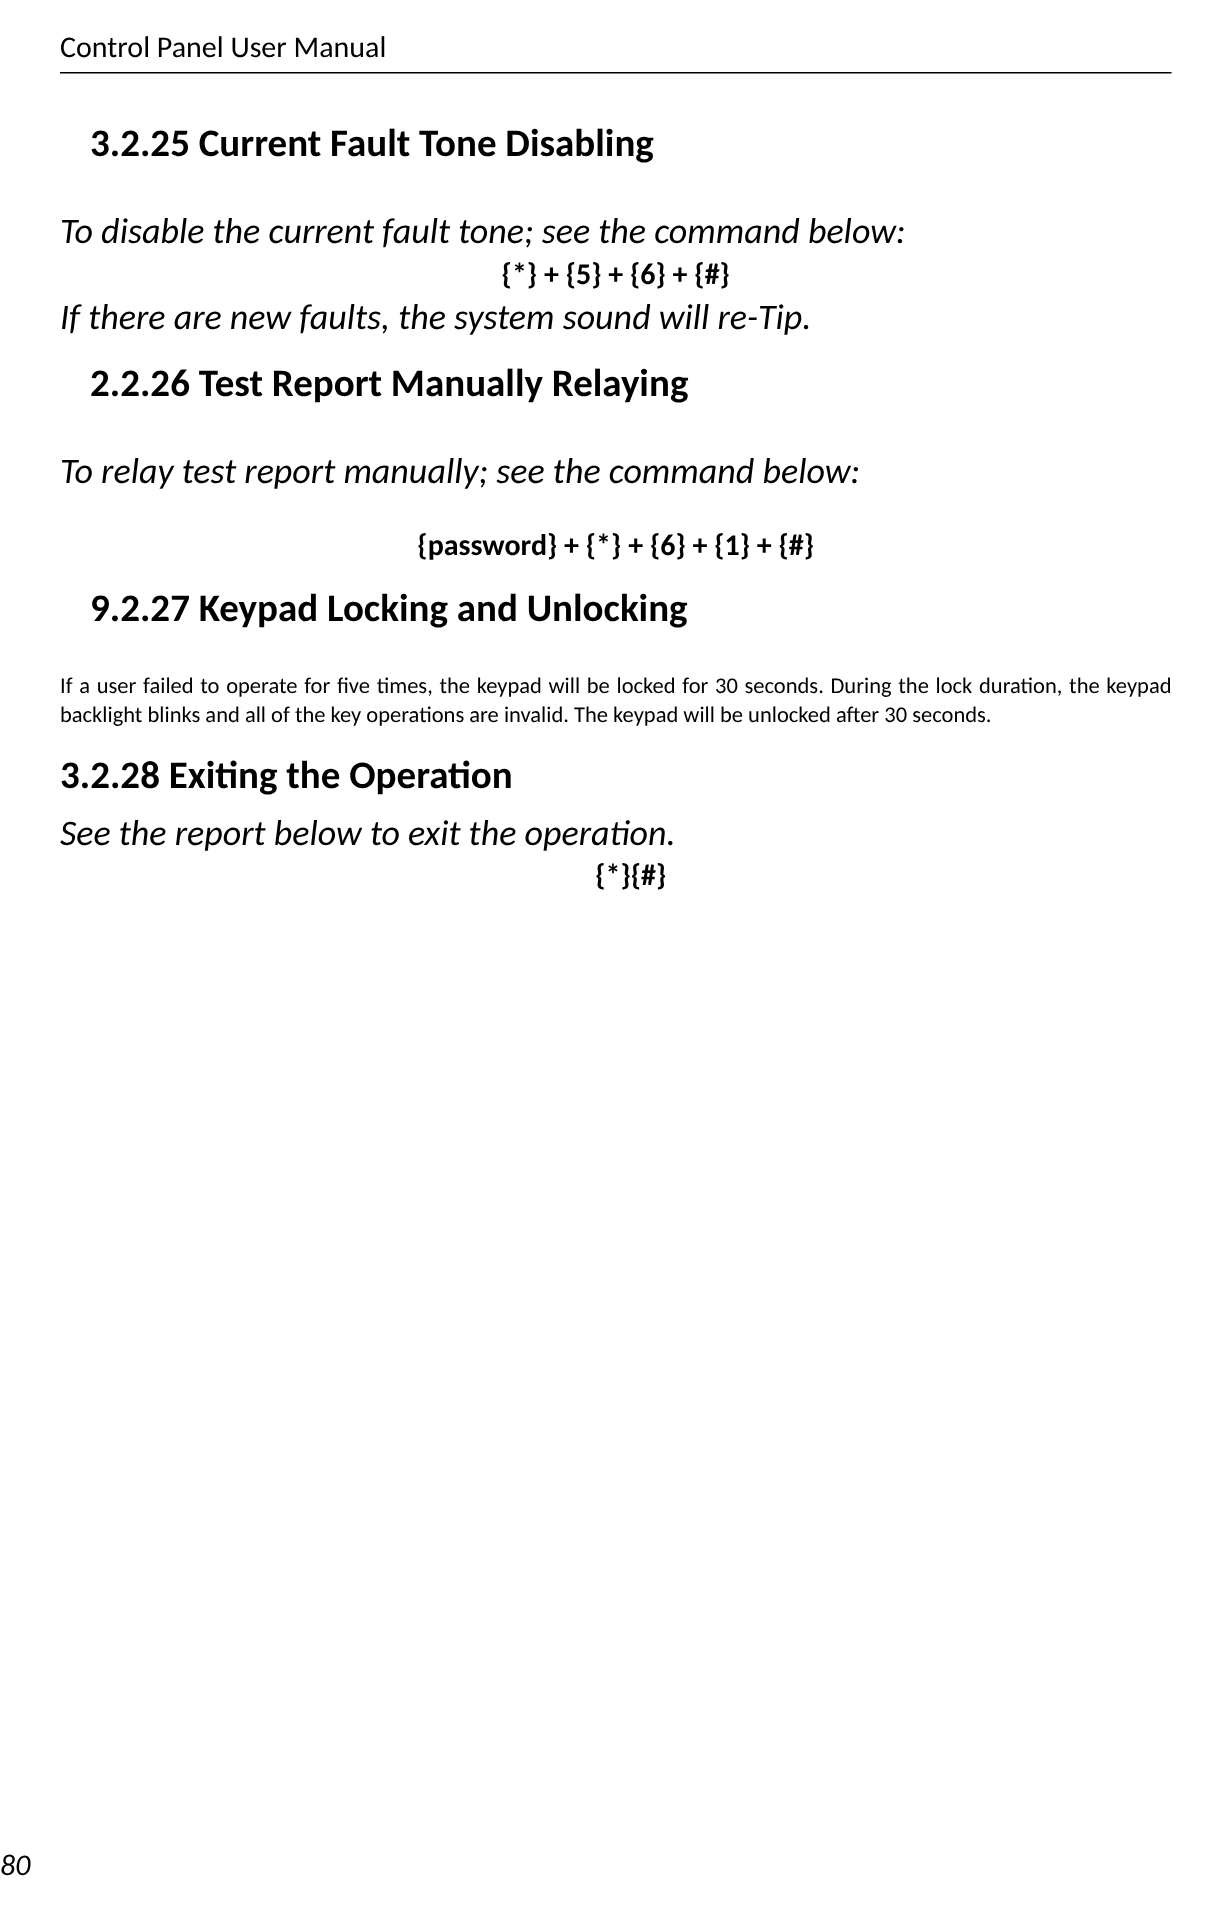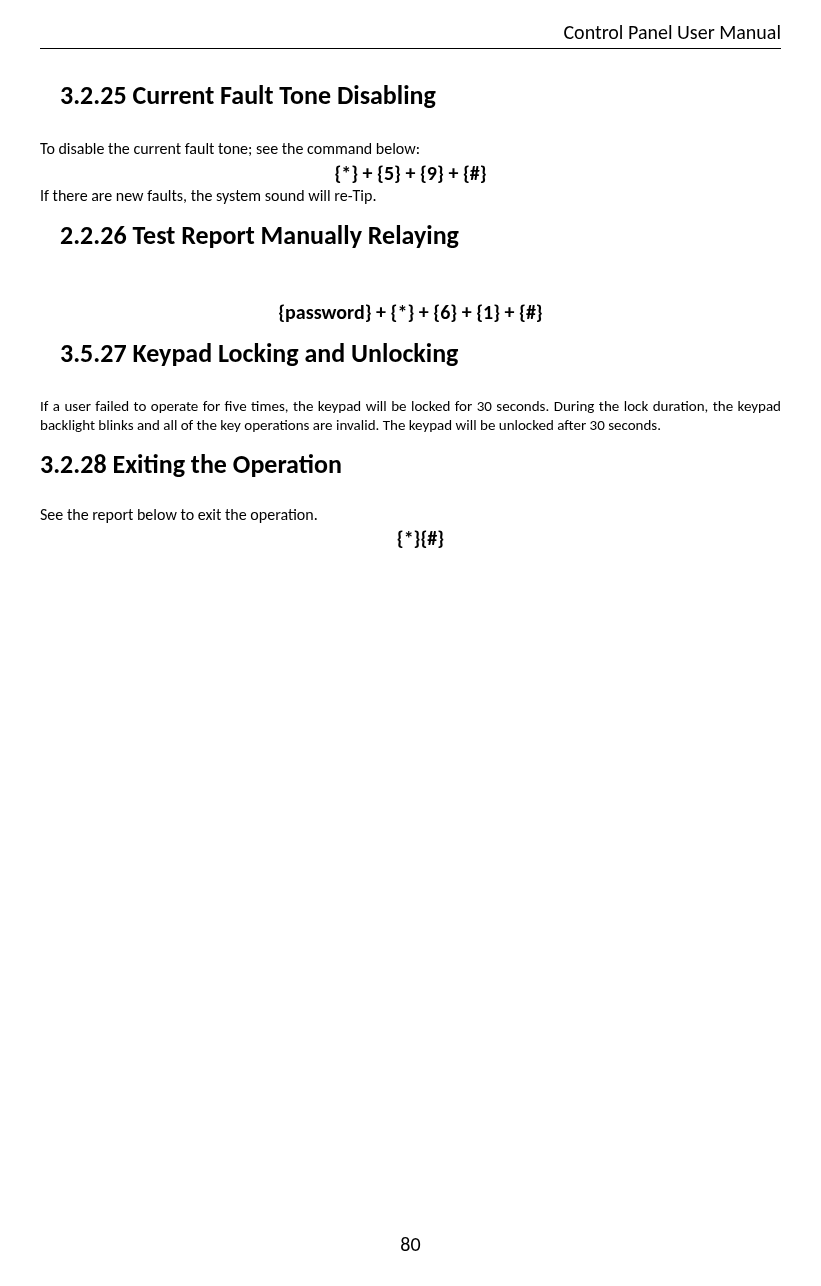--- a/index.html
+++ b/index.html
@@ -14,44 +14,45 @@
       height: 1286px;
       position: relative;
       color: #000000;
     }
     .page {
       padding: 20px 40px 40px 40px;
       height: 100%;
       position: relative;
     }
     .header-title {
-      text-align: right;
+      text-align: left;
       font-size: 20px;
       font-weight: normal;
       padding-bottom: 4px;
       border-bottom: 1px solid #000000;
       margin-bottom: 30px;
     }
     .section-heading {
       font-size: 26px;
       font-weight: bold;
       margin-bottom: 28px;
       margin-top: 0;
       margin-left: 20px;
     }
     .section-heading-tight {
       font-size: 26px;
       font-weight: bold;
-      margin-bottom: 25px;
+      margin-bottom: 8px;
       margin-top: 12px;
     }
     .body-text {
-      font-size: 16px;
+      font-size: 24px;
       line-height: 1.3;
       margin-bottom: 0;
+      font-style: italic;
     }
     .body-text-justify {
       font-size: 15px;
       line-height: 1.3;
       text-align: justify;
       margin-bottom: 0;
     }
     .command-center {
       font-size: 20px;
       font-weight: bold;
@@ -69,46 +70,47 @@
       margin-bottom: 12px;
     }
     .spacer-small {
       height: 20px;
     }
     .page-number {
       position: absolute;
       bottom: 30px;
       left: 0;
       right: 0;
-      text-align: center;
       font-size: 20px;
+      font-style: italic;
     }
   </style>
 </head>
 <body>
 
 <div class="page">
 
   <div class="header-title">Control Panel User Manual</div>
 
   <div class="section-block">
     <h2 class="section-heading">3.2.25 Current Fault Tone Disabling</h2>
     <p class="body-text">To disable the current fault tone; see the command below:</p>
-    <p class="command-center">{*} + {5} + {9} + {#}</p>
+    <p class="command-center">{*} + {5} + {6} + {#}</p>
     <p class="body-text">If there are new faults, the system sound will re-Tip.</p>
   </div>
 
   <div class="section-block">
     <h2 class="section-heading">2.2.26 Test Report Manually Relaying</h2>
+    <p class="body-text">To relay test report manually; see the command below:</p>
     <div class="spacer-small"></div>
     <p class="command-center">{password}    + {*} + {6} + {1} + {#}</p>
   </div>
 
   <div class="section-block">
-    <h2 class="section-heading">3.5.27 Keypad Locking and Unlocking</h2>
+    <h2 class="section-heading">9.2.27 Keypad Locking and Unlocking</h2>
     <p class="body-text-justify">If a user failed to operate for five times, the keypad will be locked for 30 seconds. During the lock duration, the keypad backlight blinks and all of the key operations are invalid. The keypad will be unlocked after 30 seconds.</p>
   </div>
 
   <div class="section-block">
     <h2 class="section-heading-tight">3.2.28 Exiting the Operation</h2>
     <p class="body-text">See the report below to exit the operation.</p>
     <p class="command-center-offset">{*}{#}</p>
   </div>
 
   <div class="page-number">80</div>

